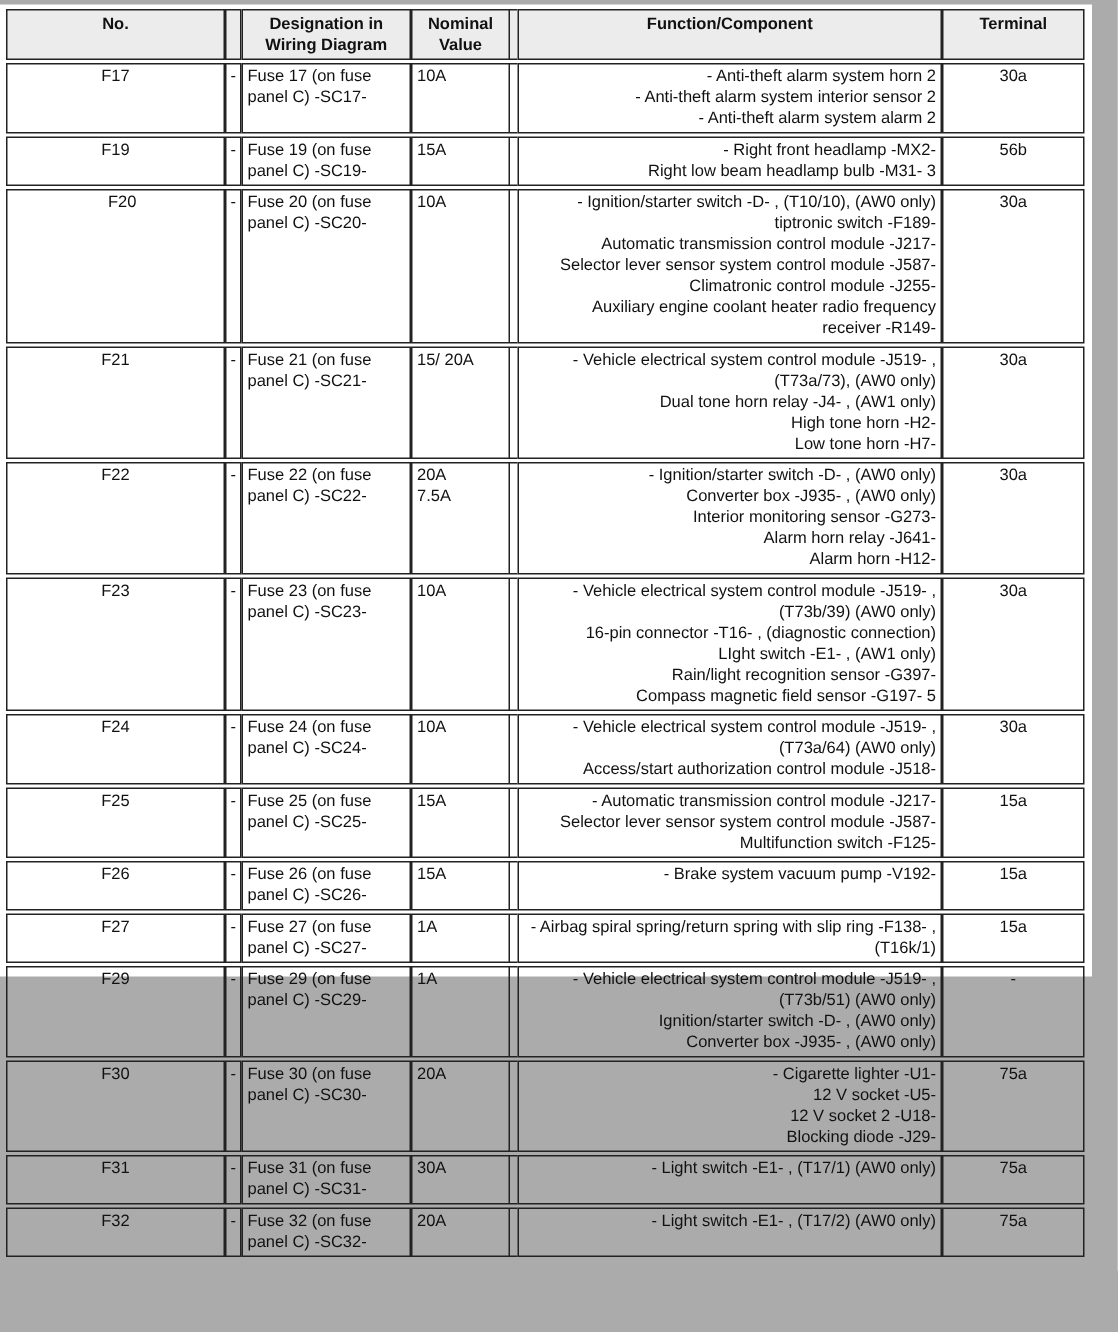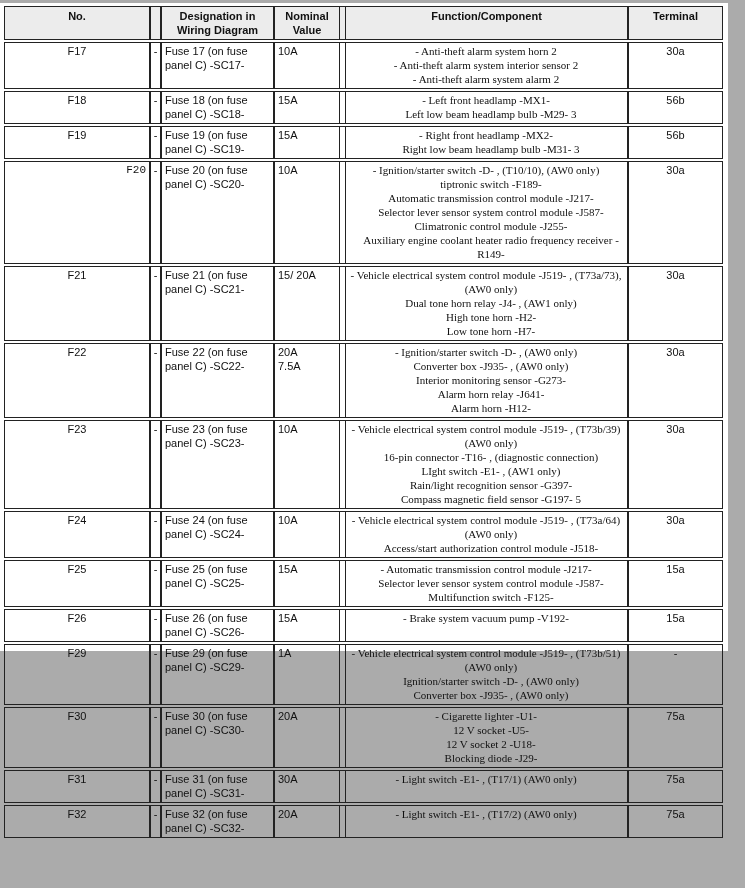--- a/index.html
+++ b/index.html
@@ -49,30 +49,30 @@
   col.c-term   { width: 95px; }
 
   thead th {
     background: #ececec;
     font-weight: bold;
     text-align: center;
     white-space: pre-line;
     padding-top: 2px;
   }
   td.col-no { text-align: center; margin-top: 44px; }
-  td.col-no.align-left { text-align: right; padding-left: 12px; font-family: Liberation Mono, monospace; }
+  td.col-no.align-left { text-align: center; padding-left: 12px; }
   .col-dash { text-align: center; padding-left: 1px; padding-right: 1px; }
   .col-gap {
     border-left: none;
     border-right: none;
     padding: 0;
   }
   td.col-desig { text-align: left; }
   td.col-nominal { text-align: left; margin-left: 12px; }
-  td.col-fn { text-align: center; padding-left: 2px; font-family: Liberation Serif, serif; }
+  td.col-fn { text-align: right; padding-left: 2px; }
   .fn-line { padding-left: 10px; }
   .fn-line.hang { text-indent: -10px; }
   td.col-term { text-align: center; }
 </style>
 </head>
 <body>
 
 <div class="viewport">
   <div class="paper">
     <table class="fuse-table">
@@ -108,34 +108,20 @@
             </td>
             <td class="col-gap"></td>
             <td class="col-fn">
               <div class="fn-line hang">- Anti-theft alarm system horn 2</div>
               <div class="fn-line hang">- Anti-theft alarm system interior sensor 2</div>
               <div class="fn-line hang">- Anti-theft alarm system alarm 2</div>
             </td>
             <td class="col-term">30a</td>
           </tr>
           <tr>
-            <td class="col-no">F18</td>
-            <td class="col-dash">-</td>
-            <td class="col-desig">Fuse 18 (on fuse panel C) -SC18-</td>
-            <td class="col-nominal">
-              <div>15A</div>
-            </td>
-            <td class="col-gap"></td>
-            <td class="col-fn">
-              <div class="fn-line hang">- Left front headlamp -MX1-</div>
-              <div class="fn-line">Left low beam headlamp bulb -M29- 3</div>
-            </td>
-            <td class="col-term">56b</td>
-          </tr>
-          <tr>
             <td class="col-no">F19</td>
             <td class="col-dash">-</td>
             <td class="col-desig">Fuse 19 (on fuse panel C) -SC19-</td>
             <td class="col-nominal">
               <div>15A</div>
             </td>
             <td class="col-gap"></td>
             <td class="col-fn">
               <div class="fn-line hang">- Right front headlamp -MX2-</div>
               <div class="fn-line">Right low beam headlamp bulb -M31- 3</div>
@@ -247,20 +233,33 @@
             <td class="col-nominal">
               <div>15A</div>
             </td>
             <td class="col-gap"></td>
             <td class="col-fn">
               <div class="fn-line hang">- Brake system vacuum pump -V192-</div>
             </td>
             <td class="col-term">15a</td>
           </tr>
           <tr>
+            <td class="col-no">F27</td>
+            <td class="col-dash">-</td>
+            <td class="col-desig">Fuse 27 (on fuse panel C) -SC27-</td>
+            <td class="col-nominal">
+              <div>1A</div>
+            </td>
+            <td class="col-gap"></td>
+            <td class="col-fn">
+              <div class="fn-line hang">- Airbag spiral spring/return spring with slip ring -F138- , (T16k/1)</div>
+            </td>
+            <td class="col-term">15a</td>
+          </tr>
+          <tr>
             <td class="col-no">F29</td>
             <td class="col-dash">-</td>
             <td class="col-desig">Fuse 29 (on fuse panel C) -SC29-</td>
             <td class="col-nominal">
               <div>1A</div>
             </td>
             <td class="col-gap"></td>
             <td class="col-fn">
               <div class="fn-line hang">- Vehicle electrical system control module -J519- , (T73b/51) (AW0 only)</div>
               <div class="fn-line">Ignition/starter switch -D- , (AW0 only)</div>

